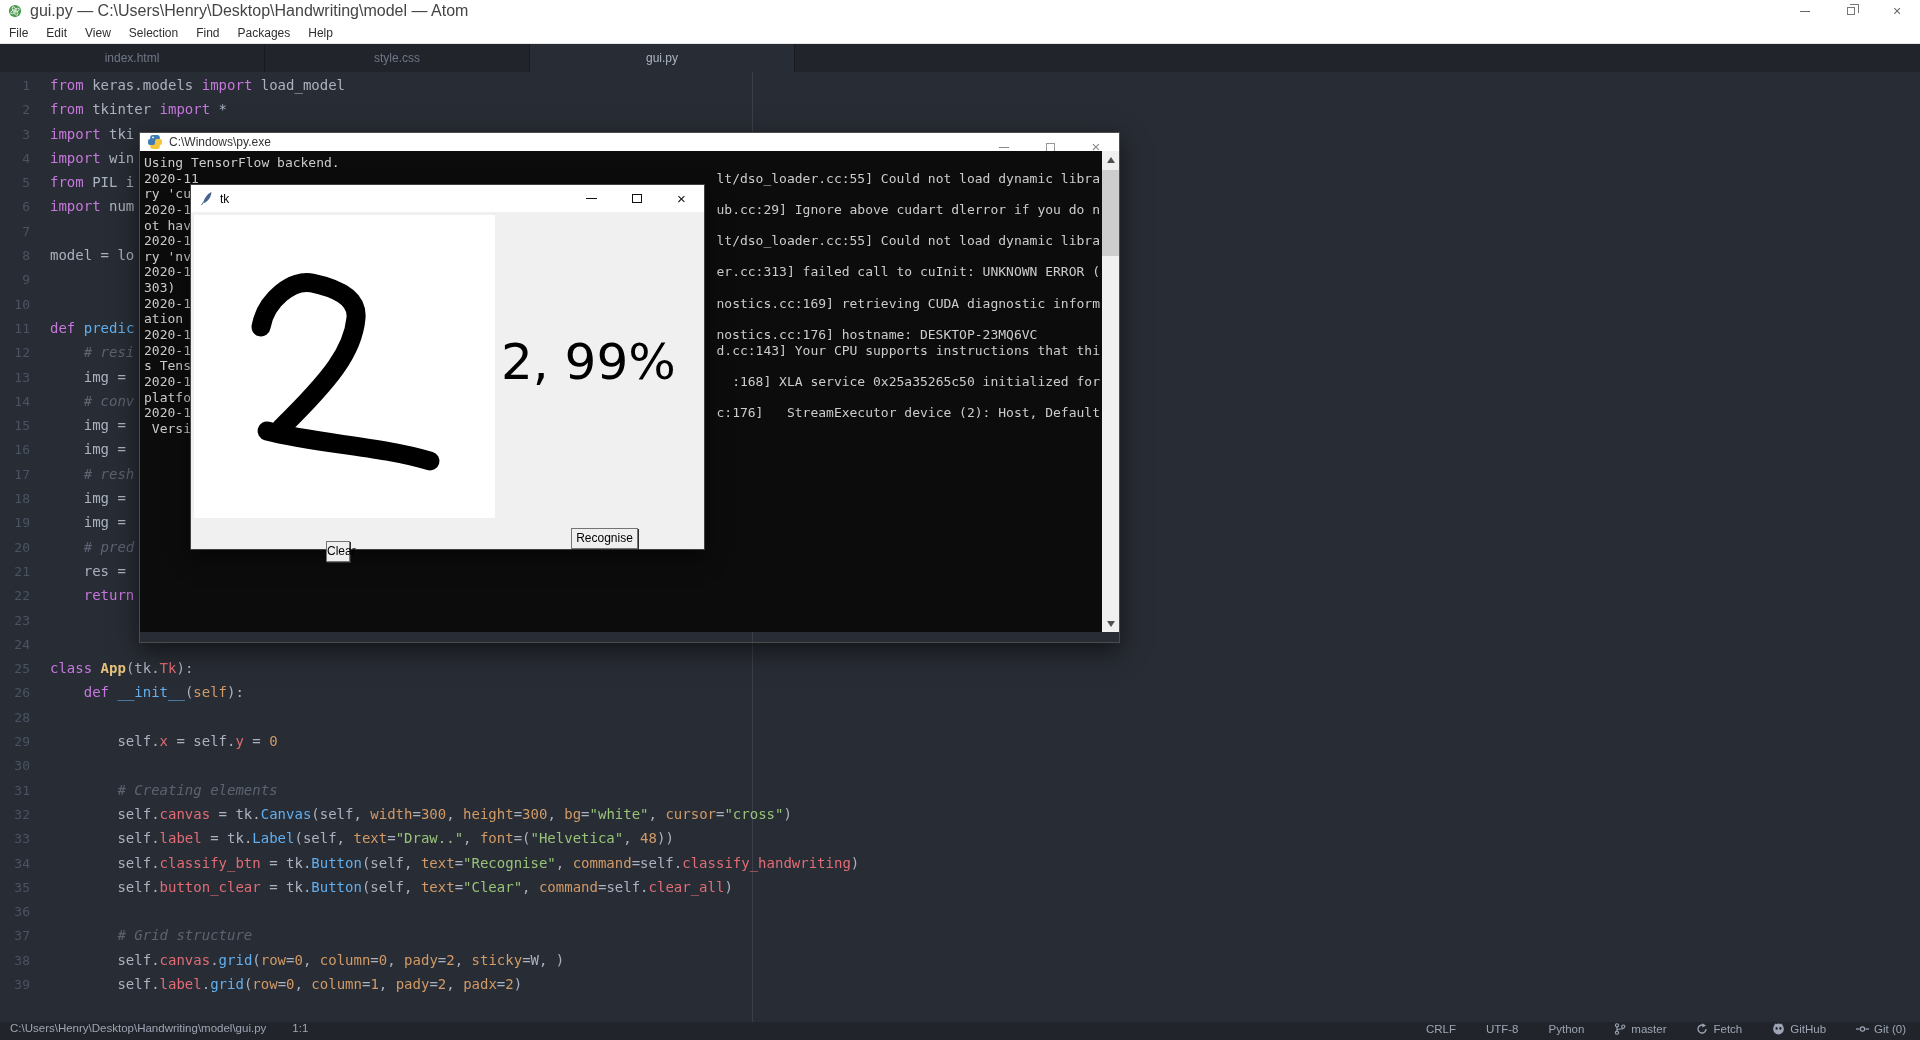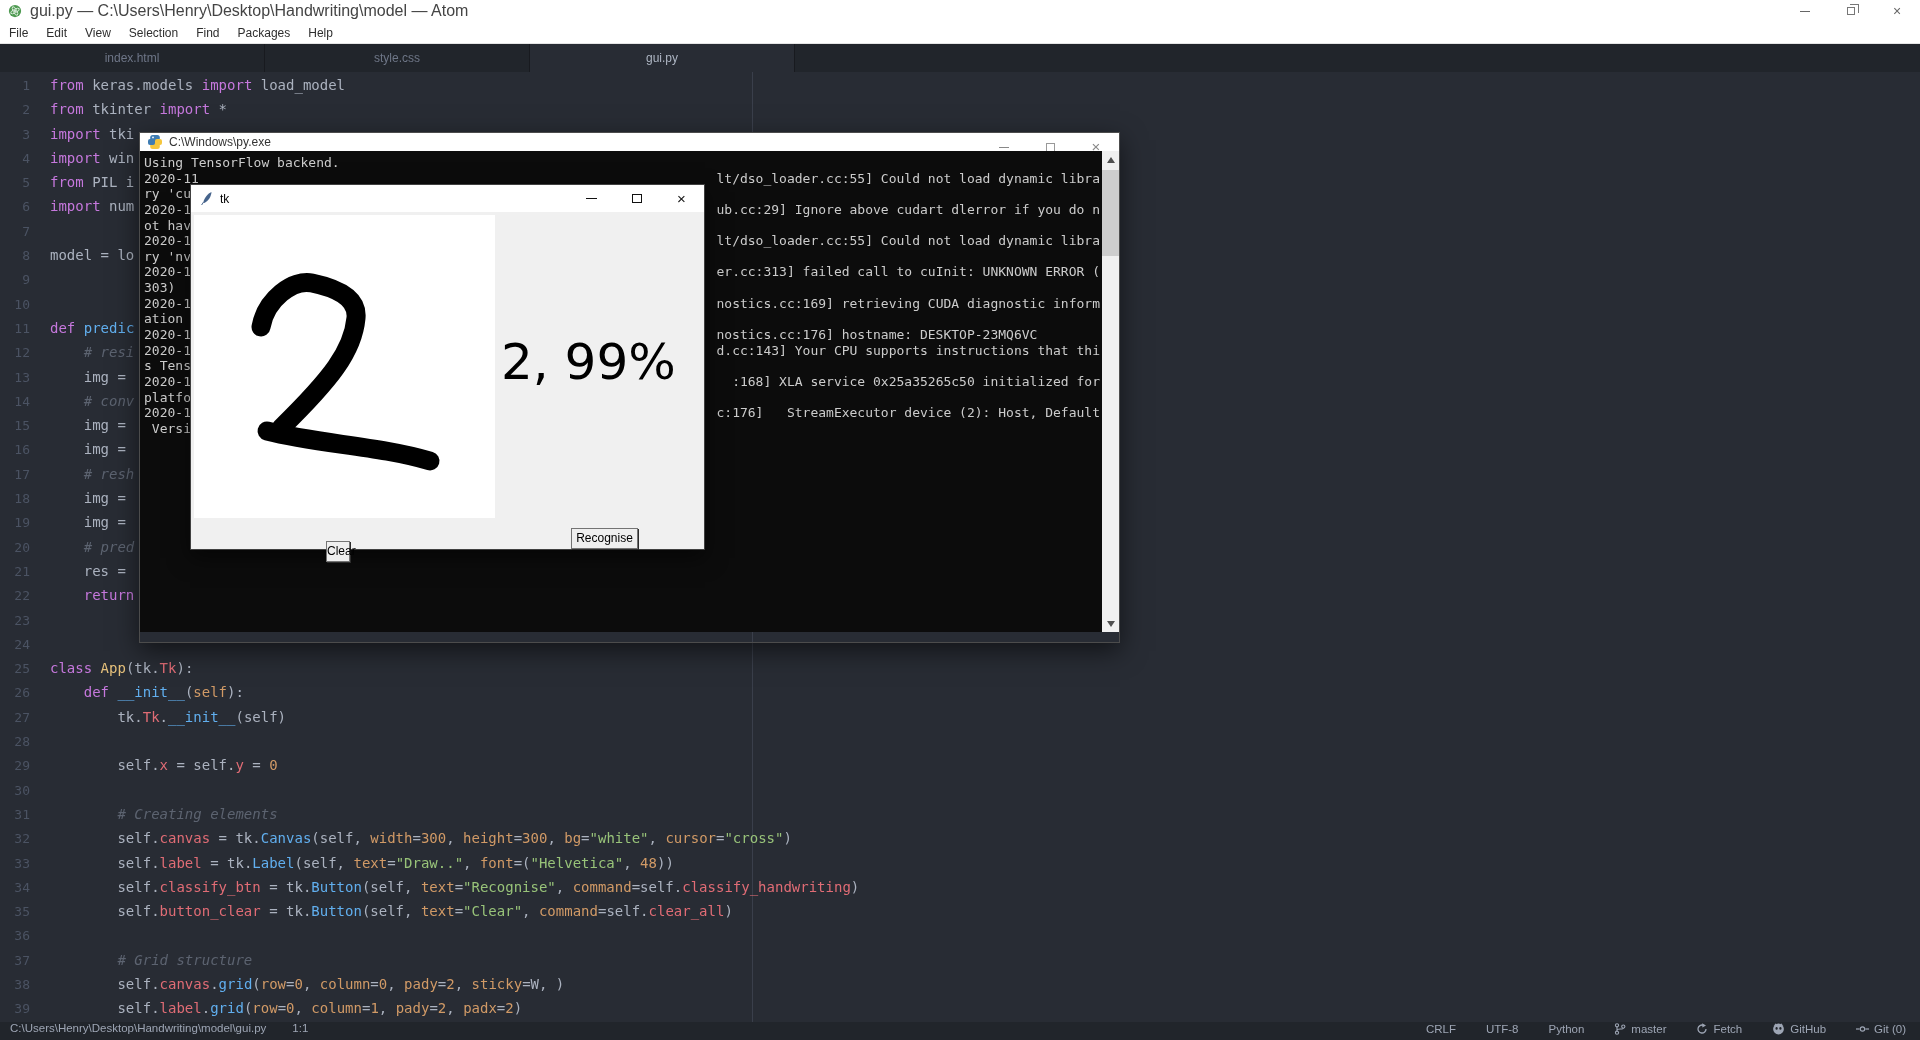--- a/index.html
+++ b/index.html
@@ -34,21 +34,21 @@
   
   .editor { position:absolute; left:0; top:72px; width:1920px; height:950px; background:#282c34; z-index:1; }
   .wrap-guide { position:absolute; left:752px; top:0; width:1px; height:950px; background:#3a3f4b; }
   .code-lines { position:absolute; left:0; top:1px; right:0; }
   .erow { height:24.3px; line-height:24.3px; white-space:pre;
           font-family:"DejaVu Sans Mono", monospace; font-size:14px; color:#abb2bf; }
   .ln { display:inline-block; width:30px; text-align:right; color:#4b5363; font-size:13px; margin-right:20px; }
   .tok-d   { color:#abb2bf; }
   .tok-kw  { color:#c678dd; }
   .tok-fn  { color:#61afef; }
-  .tok-cls { color:#e5c07b; }
+  .tok-cls { color:#e5c07b;font-weight:bold; }
   .tok-prop{ color:#e06c75; }
   .tok-num { color:#d19a66; }
   .tok-str { color:#98c379; }
   .tok-cmt { color:#5c6370; font-style:italic; }
 
   
   .console { position:absolute; left:139px; top:132px; width:981px; height:511px; z-index:5;
              box-shadow:0 8px 24px rgba(0,0,0,0.55); border:1px solid #4c4c4c; }
   .console-title { height:18px; background:#ffffff; display:flex; align-items:center; position:relative; }
   .console-title .ctitle-text { margin-left:6px; font-size:12px; color:#333; }
@@ -161,21 +161,20 @@
         <div class="erow"><span class="ln">17</span><span class="ct"><span class="tok-cmt">    # resh</span></span></div>
         <div class="erow"><span class="ln">18</span><span class="ct"><span class="tok-d">    img =</span></span></div>
         <div class="erow"><span class="ln">19</span><span class="ct"><span class="tok-d">    img =</span></span></div>
         <div class="erow"><span class="ln">20</span><span class="ct"><span class="tok-cmt">    # pred</span></span></div>
         <div class="erow"><span class="ln">21</span><span class="ct"><span class="tok-d">    res =</span></span></div>
         <div class="erow"><span class="ln">22</span><span class="ct"><span class="tok-kw">    return</span></span></div>
         <div class="erow"><span class="ln">23</span><span class="ct"></span></div>
         <div class="erow"><span class="ln">24</span><span class="ct"></span></div>
         <div class="erow"><span class="ln">25</span><span class="ct"><span class="tok-kw">class</span><span class="tok-d"> </span><span class="tok-cls">App</span><span class="tok-d">(tk.</span><span class="tok-prop">Tk</span><span class="tok-d">):</span></span></div>
         <div class="erow"><span class="ln">26</span><span class="ct"><span class="tok-d">    </span><span class="tok-kw">def</span><span class="tok-d"> </span><span class="tok-fn">__init__</span><span class="tok-d">(</span><span class="tok-num">self</span><span class="tok-d">):</span></span></div>
-        <div class="erow"><span class="ln">27</span><span class="ct"><span class="tok-d">        tk.</span><span class="tok-prop">Tk</span><span class="tok-d">.</span><span class="tok-fn">__init__</span><span class="tok-d">(self)</span></span></div>
         <div class="erow"><span class="ln">28</span><span class="ct"></span></div>
         <div class="erow"><span class="ln">29</span><span class="ct"><span class="tok-d">        self.</span><span class="tok-prop">x</span><span class="tok-d"> = self.</span><span class="tok-prop">y</span><span class="tok-d"> = </span><span class="tok-num">0</span></span></div>
         <div class="erow"><span class="ln">30</span><span class="ct"></span></div>
         <div class="erow"><span class="ln">31</span><span class="ct"><span class="tok-cmt">        # Creating elements</span></span></div>
         <div class="erow"><span class="ln">32</span><span class="ct"><span class="tok-d">        self.</span><span class="tok-prop">canvas</span><span class="tok-d"> = tk.</span><span class="tok-fn">Canvas</span><span class="tok-d">(self, </span><span class="tok-num">width</span><span class="tok-d">=</span><span class="tok-num">300</span><span class="tok-d">, </span><span class="tok-num">height</span><span class="tok-d">=</span><span class="tok-num">300</span><span class="tok-d">, </span><span class="tok-num">bg</span><span class="tok-d">=</span><span class="tok-str">"white"</span><span class="tok-d">, </span><span class="tok-num">cursor</span><span class="tok-d">=</span><span class="tok-str">"cross"</span><span class="tok-d">)</span></span></div>
         <div class="erow"><span class="ln">33</span><span class="ct"><span class="tok-d">        self.</span><span class="tok-prop">label</span><span class="tok-d"> = tk.</span><span class="tok-fn">Label</span><span class="tok-d">(self, </span><span class="tok-num">text</span><span class="tok-d">=</span><span class="tok-str">"Draw.."</span><span class="tok-d">, </span><span class="tok-num">font</span><span class="tok-d">=(</span><span class="tok-str">"Helvetica"</span><span class="tok-d">, </span><span class="tok-num">48</span><span class="tok-d">))</span></span></div>
         <div class="erow"><span class="ln">34</span><span class="ct"><span class="tok-d">        self.</span><span class="tok-prop">classify_btn</span><span class="tok-d"> = tk.</span><span class="tok-fn">Button</span><span class="tok-d">(self, </span><span class="tok-num">text</span><span class="tok-d">=</span><span class="tok-str">"Recognise"</span><span class="tok-d">, </span><span class="tok-num">command</span><span class="tok-d">=self.</span><span class="tok-prop">classify_handwriting</span><span class="tok-d">)</span></span></div>
         <div class="erow"><span class="ln">35</span><span class="ct"><span class="tok-d">        self.</span><span class="tok-prop">button_clear</span><span class="tok-d"> = tk.</span><span class="tok-fn">Button</span><span class="tok-d">(self, </span><span class="tok-num">text</span><span class="tok-d">=</span><span class="tok-str">"Clear"</span><span class="tok-d">, </span><span class="tok-num">command</span><span class="tok-d">=self.</span><span class="tok-prop">clear_all</span><span class="tok-d">)</span></span></div>
         <div class="erow"><span class="ln">36</span><span class="ct"></span></div>
         <div class="erow"><span class="ln">37</span><span class="ct"><span class="tok-cmt">        # Grid structure</span></span></div>

